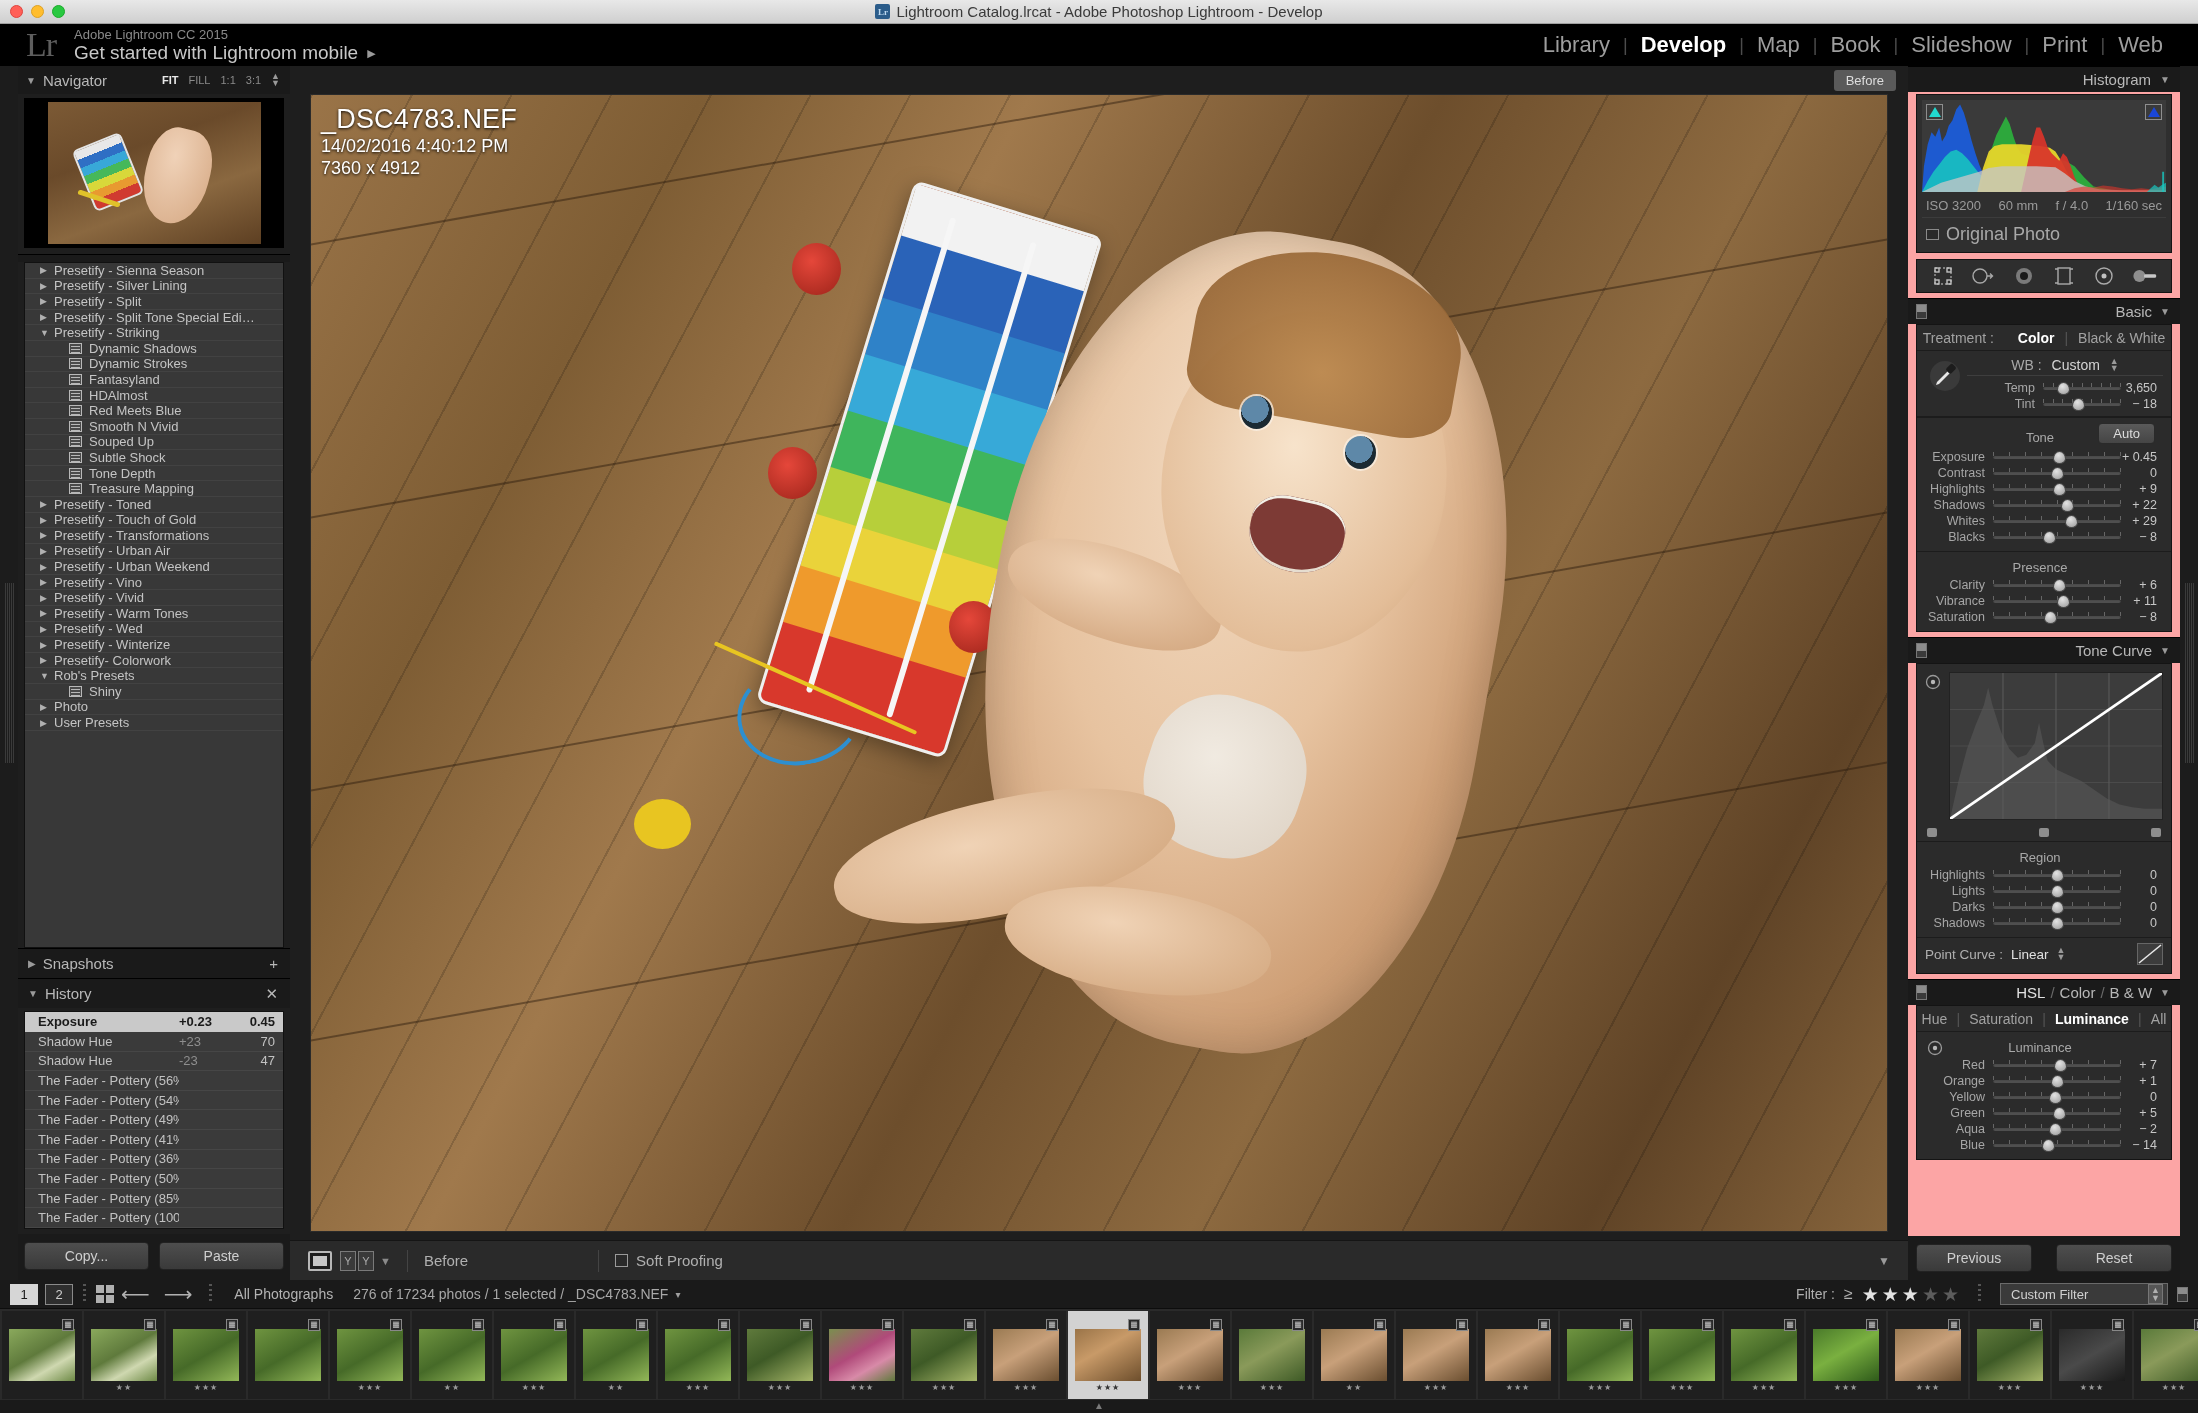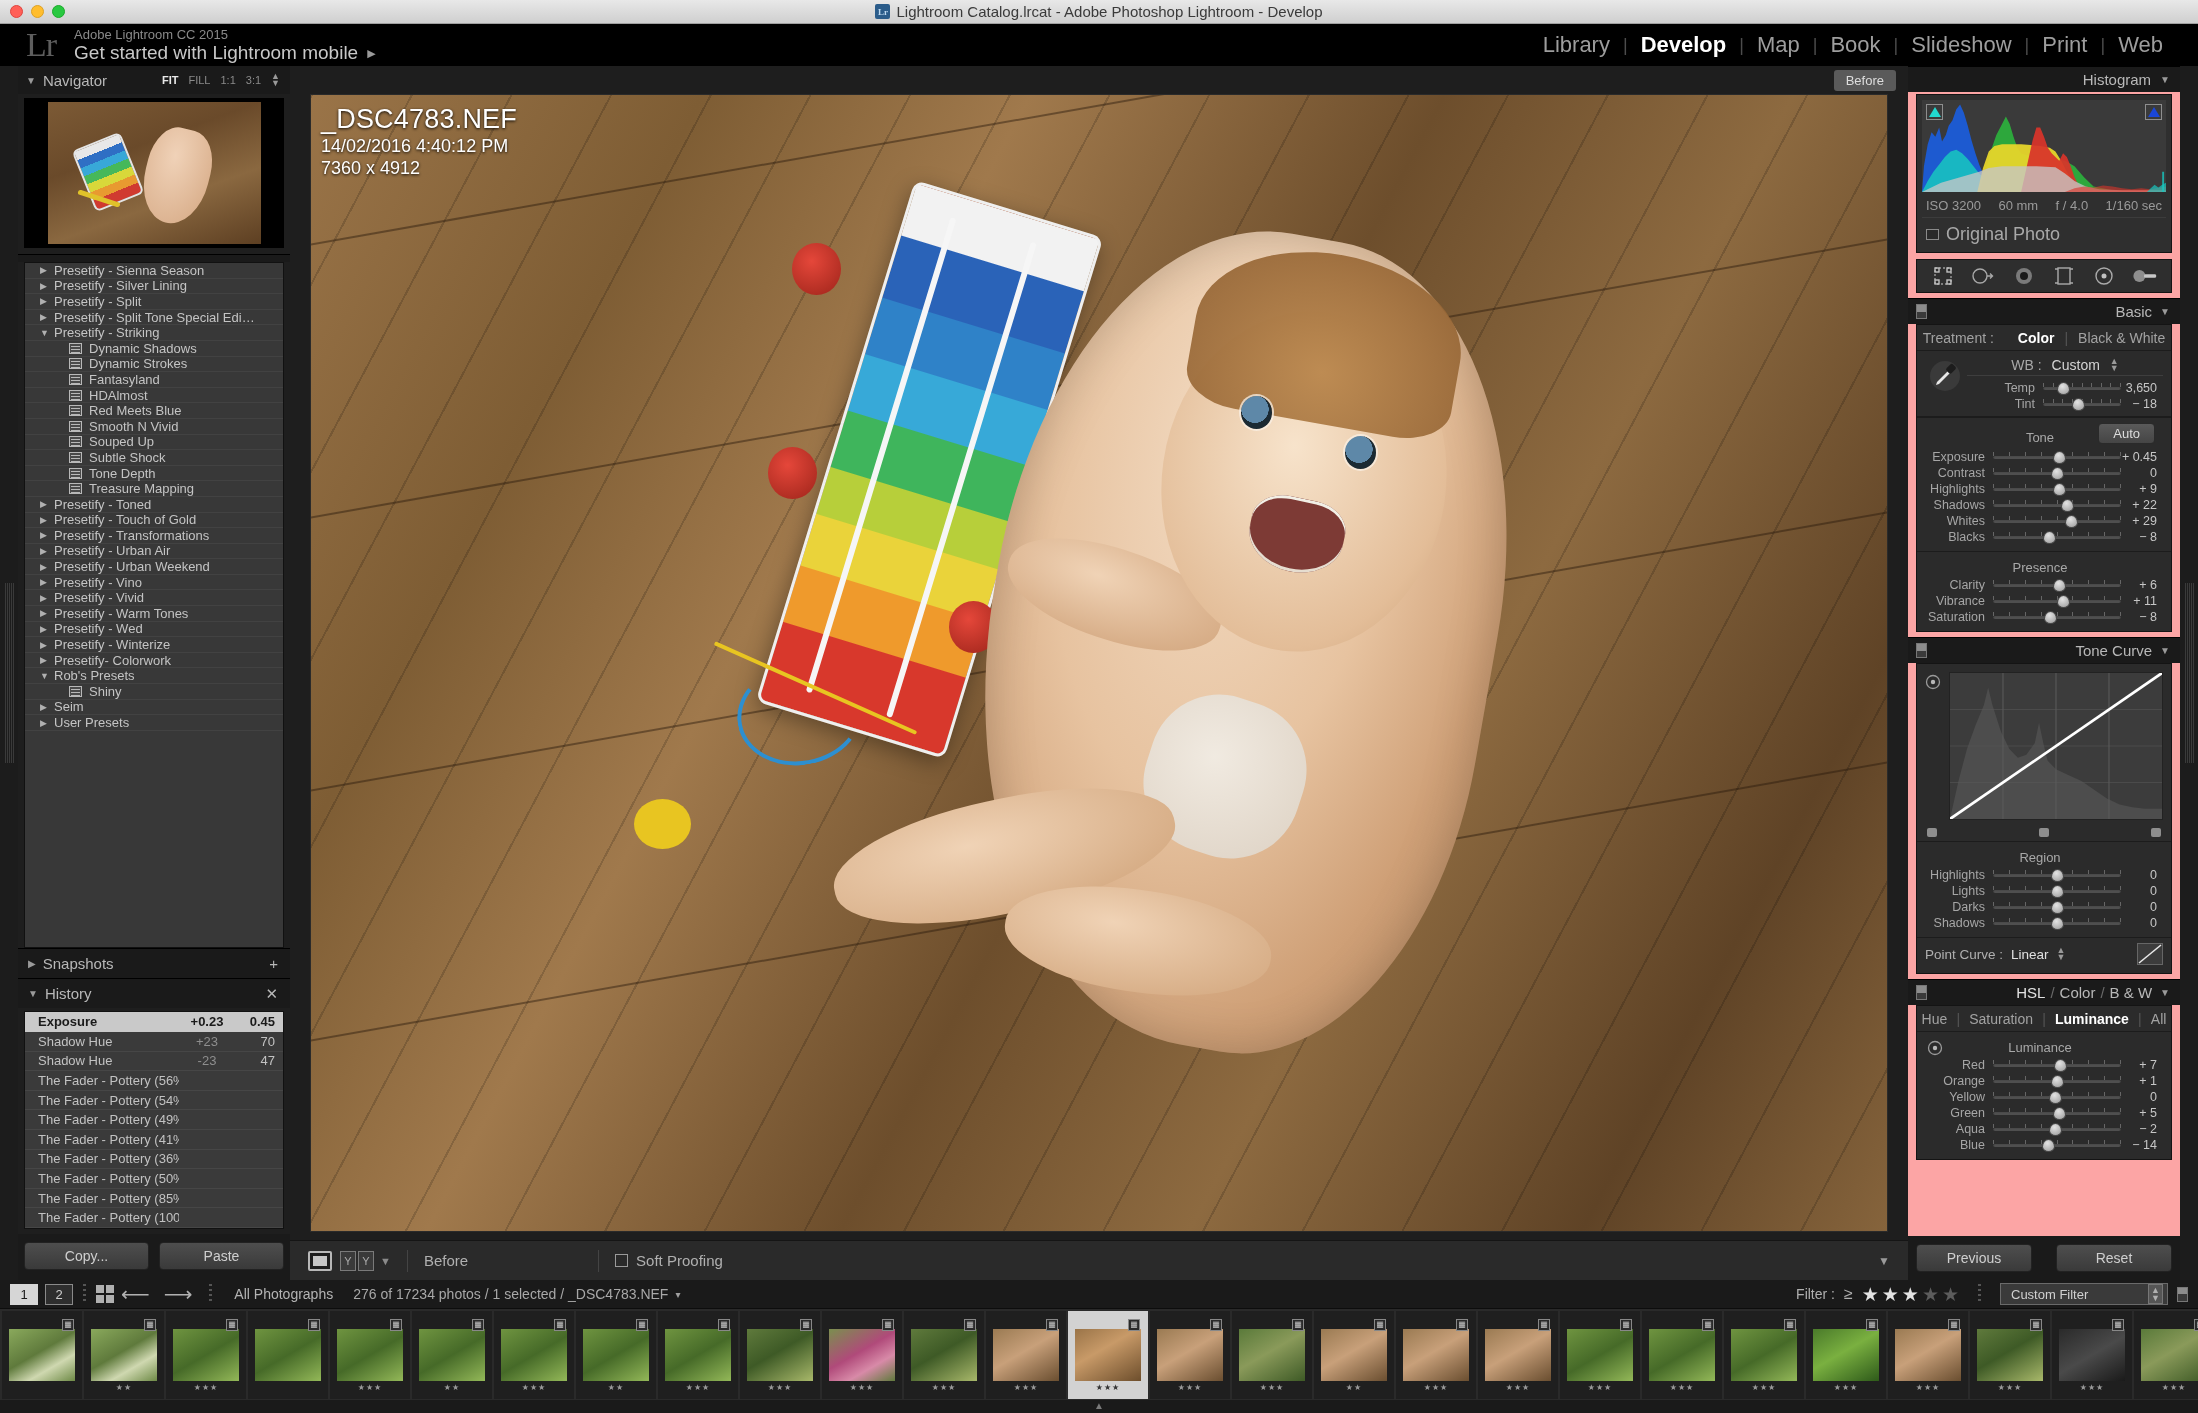--- a/index.html
+++ b/index.html
@@ -135,21 +135,21 @@
     background:#1a1a1a; padding:0 12px 0 10px; font-size:15px; color:#b8b8b8;
     border-top:1px solid #000;
   }
   .history-list { background:#3a3a3a; margin:3px 6px 5px 6px; border:1px solid #111;}
   .hist-row {
     display:flex; align-items:center; height:19.6px; font-size:13px;
     color:#c2c2c2; border-bottom:1px solid #464646; padding:0 8px 0 13px;
   }
   .hist-row.selected { background:#c9c9c9; color:#1a1a1a; font-weight:bold; border-bottom:1px solid #c9c9c9;}
   .hist-name { flex:1; white-space:nowrap; overflow:hidden; }
-  .hist-delta { width:56px; text-align:center; color:#8e8e8e; }
+  .hist-delta { width:56px; text-align:left; color:#8e8e8e; }
   .hist-row.selected .hist-delta { color:#1a1a1a; }
   .hist-val { width:40px; text-align:right; }
 
   .copy-paste { display:flex; gap:10px; padding:8px 6px 10px 6px; background:#1a1a1a; }
   .lrbtn {
     flex:1; height:28px; border-radius:4px; background:linear-gradient(#4e4e4e,#3a3a3a);
     border:1px solid #222; color:#cfcfcf; font-size:14px;
     display:flex; align-items:center; justify-content:center;
   }
 
@@ -648,21 +648,21 @@
             <div class="preset-row">
               <span class="caret">▼</span>
               <span>Rob's Presets</span>
             </div>
             <div class="preset-row child">
               <span class="sheet"></span>
               <span>Shiny</span>
             </div>
             <div class="preset-row">
               <span class="caret">▶</span>
-              <span>Seim</span>
+              <span>Photo</span>
             </div>
             <div class="preset-row">
               <span class="caret">▶</span>
               <span>User Presets</span>
             </div>
           </div>
       </div>
 
       <div class="sub-header">
         <span class="ph-left">

